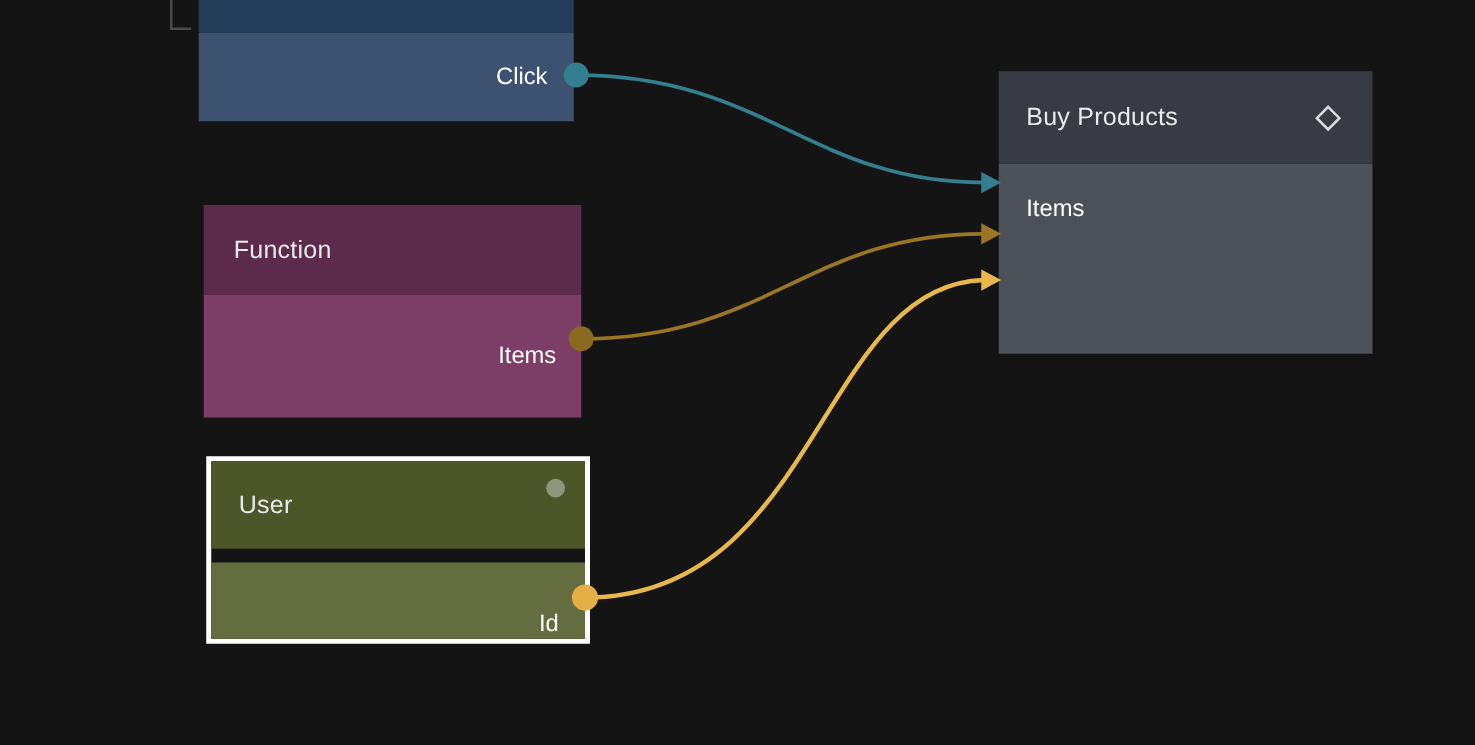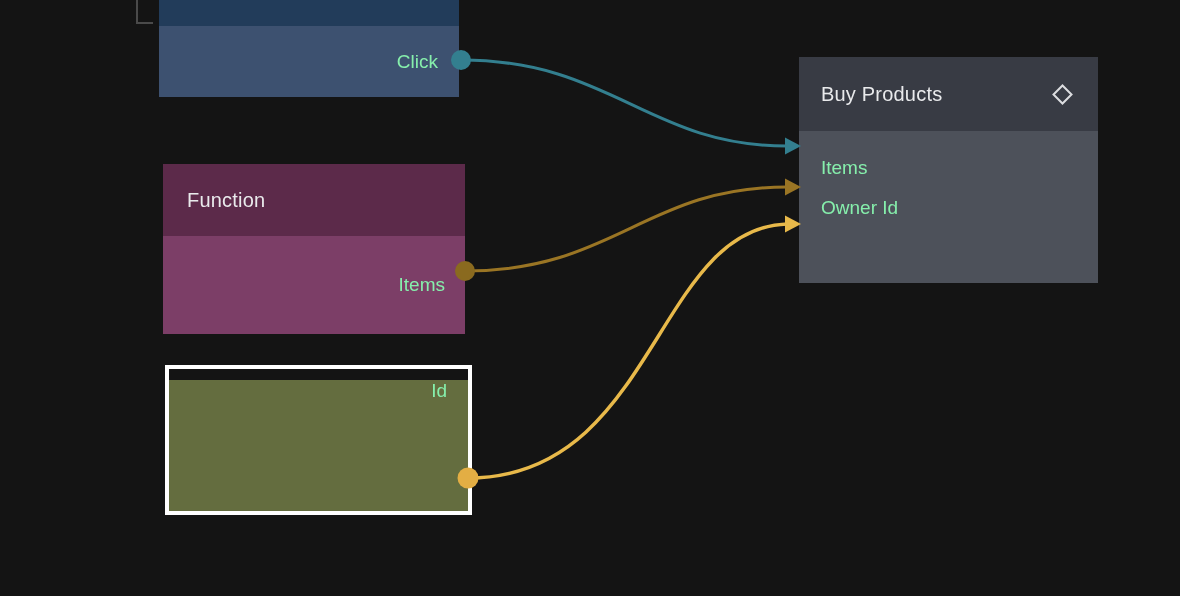--- a/index.html
+++ b/index.html
@@ -36,40 +36,40 @@
   .node .body {
     flex: 1 1 auto;
     display: flex;
     flex-direction: column;
     box-sizing: border-box;
   }
   .port-row {
     display: flex;
     align-items: center;
     font-size: 19px;
-    color: #86efac;
+    color: #ffffff;
   }
   .port-row.out { justify-content: flex-end; }
   .port-row.in  { justify-content: flex-start; }
 
   
   #node-click { left: 159px; top: 0; width: 300px; height: 97px; }
   #node-click .header { height: 26px; }
   #node-click .body { justify-content: center; padding-right: 21px; }
 
   #node-function { left: 163px; top: 164px; width: 302px; height: 170px; }
   #node-function .header { height: 72px; padding-left: 24px; }
   #node-function .body { justify-content: center; padding-right: 20px; }
 
   #node-user {
     left: 165px; top: 365px; width: 307px; height: 150px;
     border: 4px solid #FFFFFF;
   }
   #node-user .header { height: 70px; padding-left: 22px; }
-  #node-user .body { justify-content: flex-start; padding-right: 21px; margin-top: 11px; }
+  #node-user .body { justify-content: flex-end; padding-right: 21px; margin-top: 11px; }
   #node-user .status-dot {
     position: absolute;
     width: 15px; height: 15px;
     border-radius: 50%;
     right: 16px; top: 14px;
   }
 
   #node-buy { left: 799px; top: 34px; width: 299px; height: 226px; margin-top: 23px; }
   #node-buy .header { height: 74px; padding: 0 24px 0 22px; justify-content: space-between; }
   #node-buy .body { padding-top: 17px; }
@@ -110,40 +110,41 @@
       <span class="title">Function</span>
     </div>
     <div class="body" style="background: rgb(124, 62, 103);">
       <div class="port-row out">
         <span>Items</span>
       </div>
     </div>
   </div>
 
   <div class="node" id="node-user">
+    <div class="header" style="background: rgb(76, 86, 41);">
+      <span class="title">User</span>
+      <span class="status-dot" style="background: rgb(142, 149, 122);"></span>
+    </div>
     <div class="body" style="background: rgb(100, 109, 63);">
       <div class="port-row out">
         <span>Id</span>
       </div>
     </div>
   </div>
 
   <div class="node" id="node-buy">
     <div class="header" style="background: rgb(56, 59, 68);">
       <span class="title">Buy Products</span>
       <svg width="23" height="23" viewBox="0 0 23 23">
         <polygon points="11.5,2.5 20.5,11.5 11.5,20.5 2.5,11.5" fill="none" stroke-width="2" stroke="#DCDDE0"></polygon>
       </svg>
     </div>
     <div class="body" style="background: rgb(77, 81, 90);">
       <div class="port-row in">
         <span>Items</span>
-      </div>
-      <div class="port-row in">
-        <span>Owner Id</span>
       </div>
     </div>
   </div>
 
   <svg id="wires">
 
     <path d="M 461 60 C 612 60 648 146 787 146" fill="none" stroke-width="3" stroke="#337F8F"></path>
 
     <path d="M 465 271 C 615 271 645 187 787 187" fill="none" stroke-width="3" stroke="#9A7524"></path>
 

